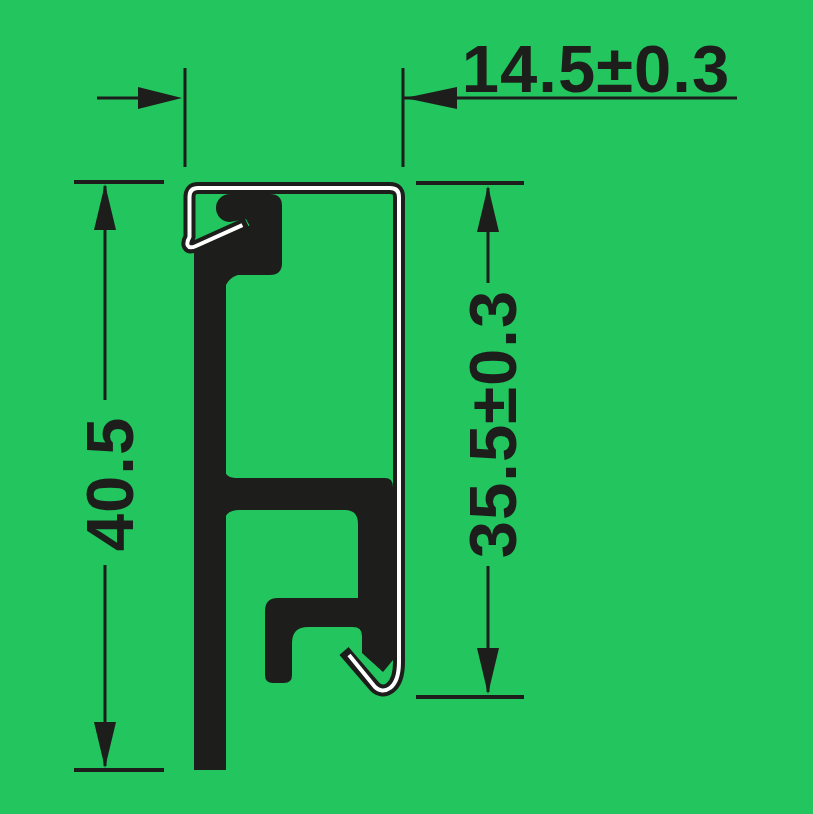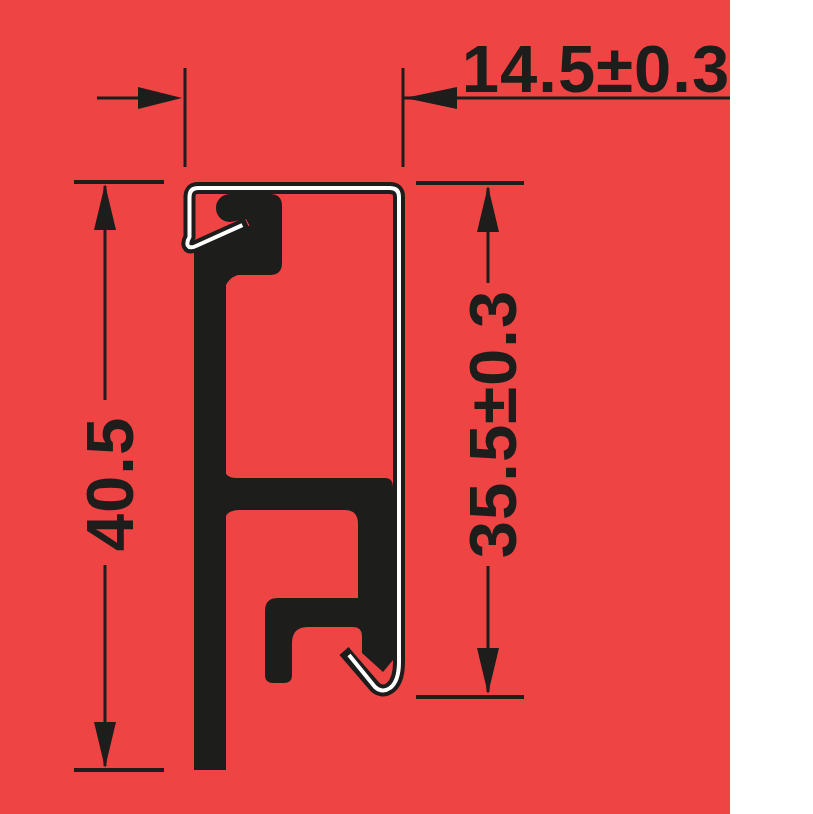--- a/index.html
+++ b/index.html
@@ -1,16 +1,16 @@
 <!DOCTYPE html>
 <html><head>
 <meta charset="utf-8">
 <style>
   html,body{margin:0;padding:0;background:#fff;}
-  .stage{width:730px;height:814px;background:#ef4444;position:relative;overflow:hidden;}
+  .stage{width:813px;height:814px;background:#22c55e;position:relative;overflow:hidden;}
   svg{display:block;}
   .dim-text{font-family:"Liberation Sans","DejaVu Sans",sans-serif;font-weight:bold;font-size:67px;fill:#1d1d1b;letter-spacing:1px;}
 </style>
 </head>
 <body>
 
 <div class="stage">
 <svg width="813" height="814" viewBox="0 0 813 814" xmlns="http://www.w3.org/2000/svg">
 
   <g>

